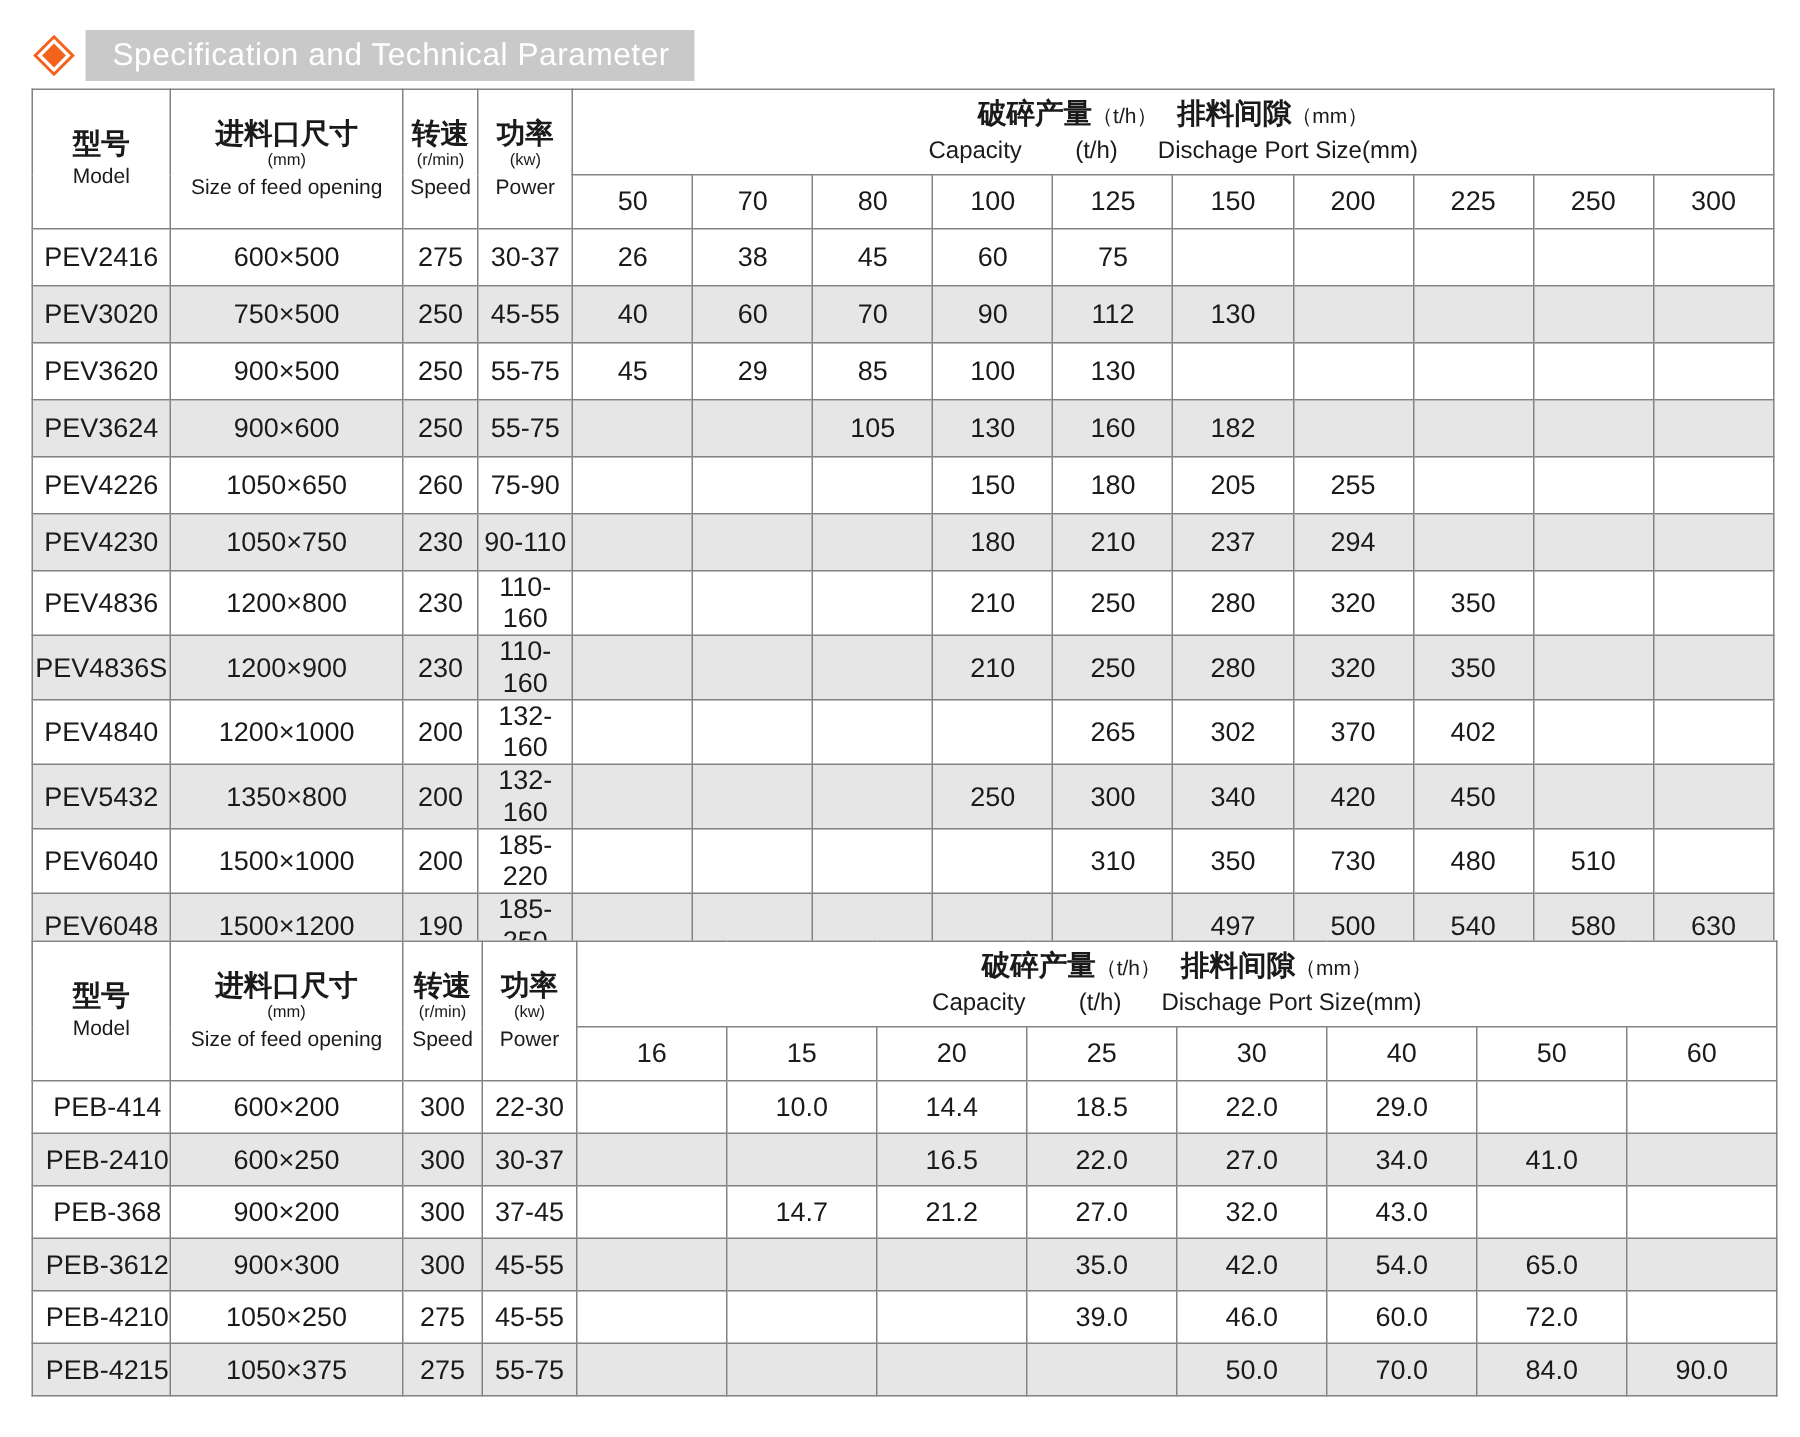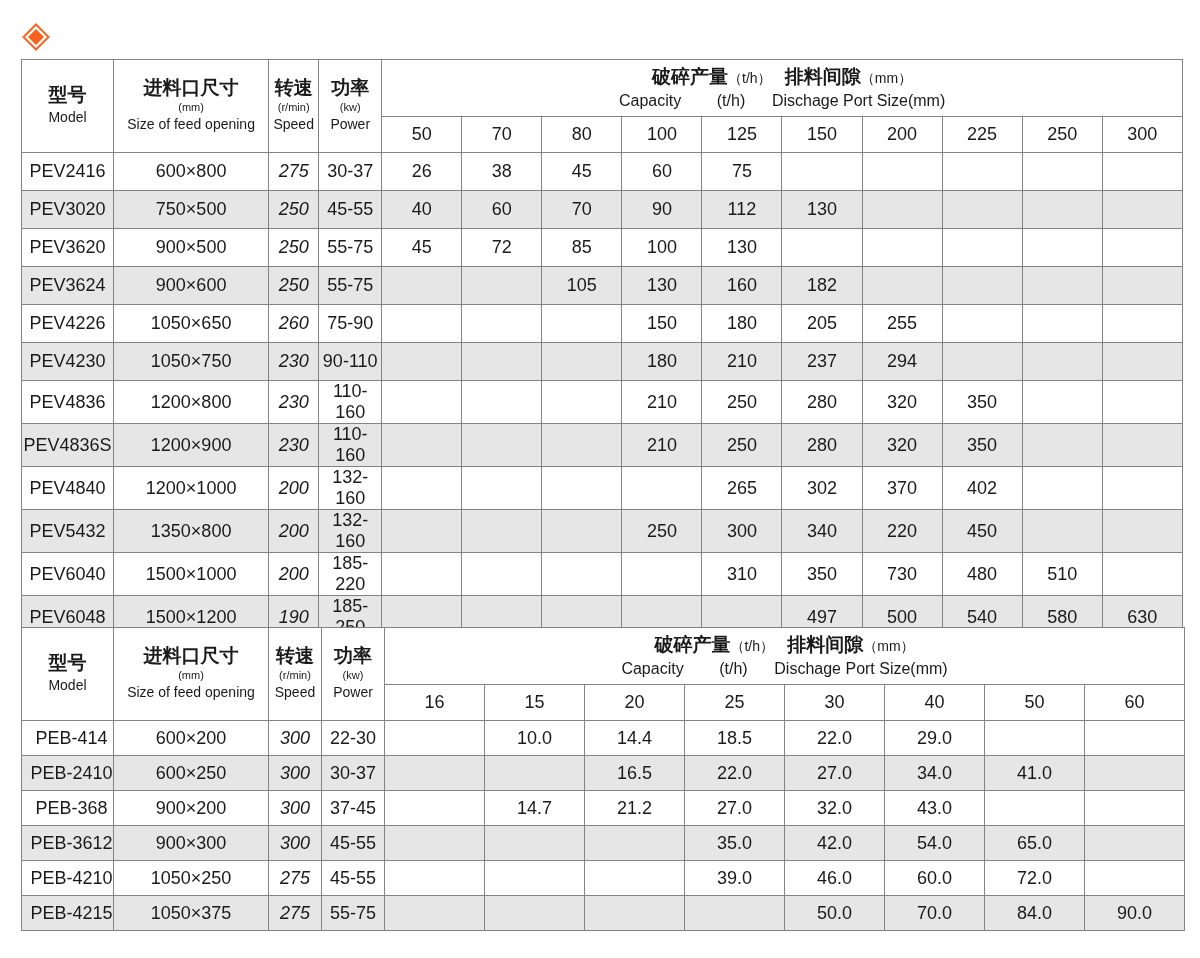--- a/index.html
+++ b/index.html
@@ -74,21 +74,21 @@
     font-weight: normal;
     padding: 0;
     color: #1a1a1a;
   }
   .t1 { left: 21px; top: 59px; width: 1162px; }
   .t2 { left: 21px; top: 627px; width: 1162px; }
 
   
   .hcell-cn {
     font-size: 19px;
-    font-family: Liberation Mono, monospace;
+    font-family: Liberation Sans, sans-serif;
     font-weight: bold;
     line-height: 1.15;
     display: block;
   }
   .hcell-sub {
     font-size: 11px;
     line-height: 1.25;
     display: block;
   }
   .hcell-sub2 {
@@ -124,21 +124,21 @@
     margin-top: 2px;
   }
 
   .subhdr td { height: 35px; font-size: 18px; }
 
   tbody.body tr td { height: 37px; font-size: 18px; }
   tbody.body tr.alt td { background: #e6e6e6; }
 
   td.c-model  { font-size: 17.5px; text-align: left;  padding-left: 7px; }
   td.c-feed   { font-size: 17.5px; }
-  td.c-speed  { font-size: 17.5px; font-style: italic; }
+  td.c-speed  { font-size: 17.5px; }
   td.c-power  { font-size: 17.5px; text-align: left; padding-left: 6px; }
   td.c-val    { font-size: 18px; }
 
   
   .t2 .hdr-model { width: 92px; }
   .t2 .hdr-feed  { width: 155px; }
   .t2 .hdr-speed { width: 53px; }
   .t2 .hdr-power { width: 63px; }
   .t2 tbody.body tr td { height: 34px; }
   .t2 td.c-power { text-align: center; padding-left: 0; }
@@ -149,20 +149,21 @@
 
 <div class="page">
 
   <div class="title-bar">
     <span class="diamond-icon">
       <svg width="30" height="30" viewBox="0 0 30 30">
         <polygon points="15,2.5 27.5,15 15,27.5 2.5,15" fill="none" stroke="#f4631e" stroke-width="2"></polygon>
         <polygon points="15,7 23,15 15,23 7,15" fill="#f4631e"></polygon>
       </svg>
     </span>
+    <span class="title-en">Specification and Technical Parameter</span>
   </div>
 
   <table class="spec t1">
     <colgroup id="t1-cols">
         <col style="width: 92px;">
         <col style="width: 155px;">
         <col style="width: 50px;">
         <col style="width: 63px;">
         <col style="width: 80px;">
         <col style="width: 80px;">
@@ -210,21 +211,21 @@
           <td>150</td>
           <td>200</td>
           <td>225</td>
           <td>250</td>
           <td>300</td>
         </tr>
     </thead>
     <tbody class="body" id="t1-body">
         <tr>
           <td class="c-model">PEV2416</td>
-          <td class="c-feed">600×800</td>
+          <td class="c-feed">600×500</td>
           <td class="c-speed">275</td>
           <td class="c-power">30-37</td>
           <td class="c-val">26</td>
           <td class="c-val">38</td>
           <td class="c-val">45</td>
           <td class="c-val">60</td>
           <td class="c-val">75</td>
           <td class="c-val"></td>
           <td class="c-val"></td>
           <td class="c-val"></td>
@@ -246,21 +247,21 @@
           <td class="c-val"></td>
           <td class="c-val"></td>
           <td class="c-val"></td>
         </tr>
         <tr>
           <td class="c-model">PEV3620</td>
           <td class="c-feed">900×500</td>
           <td class="c-speed">250</td>
           <td class="c-power">55-75</td>
           <td class="c-val">45</td>
-          <td class="c-val">72</td>
+          <td class="c-val">29</td>
           <td class="c-val">85</td>
           <td class="c-val">100</td>
           <td class="c-val">130</td>
           <td class="c-val"></td>
           <td class="c-val"></td>
           <td class="c-val"></td>
           <td class="c-val"></td>
           <td class="c-val"></td>
         </tr>
         <tr class="alt">
@@ -363,21 +364,21 @@
           <td class="c-model">PEV5432</td>
           <td class="c-feed">1350×800</td>
           <td class="c-speed">200</td>
           <td class="c-power">132-160</td>
           <td class="c-val"></td>
           <td class="c-val"></td>
           <td class="c-val"></td>
           <td class="c-val">250</td>
           <td class="c-val">300</td>
           <td class="c-val">340</td>
-          <td class="c-val">220</td>
+          <td class="c-val">420</td>
           <td class="c-val">450</td>
           <td class="c-val"></td>
           <td class="c-val"></td>
         </tr>
         <tr>
           <td class="c-model">PEV6040</td>
           <td class="c-feed">1500×1000</td>
           <td class="c-speed">200</td>
           <td class="c-power">185-220</td>
           <td class="c-val"></td>

